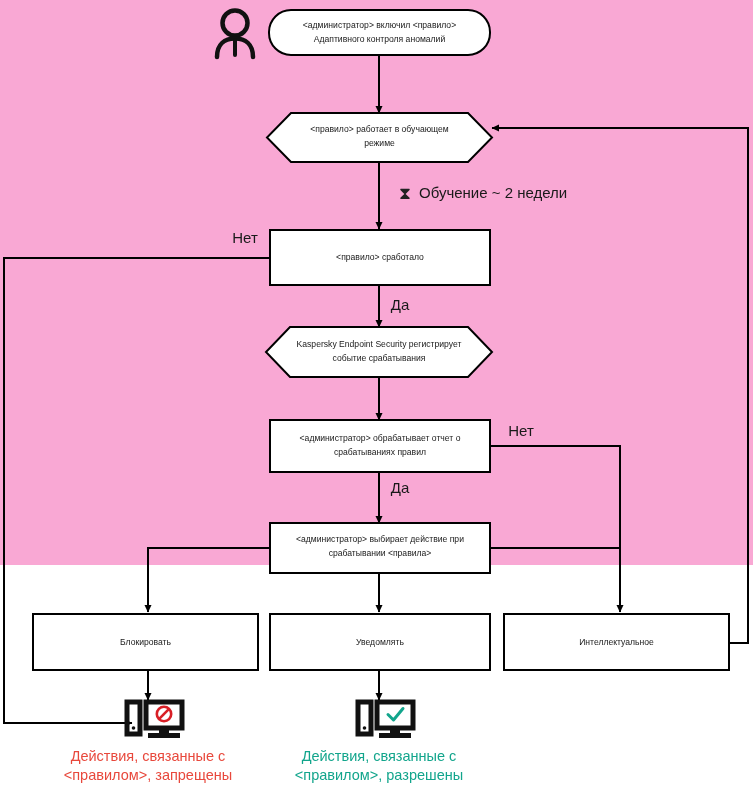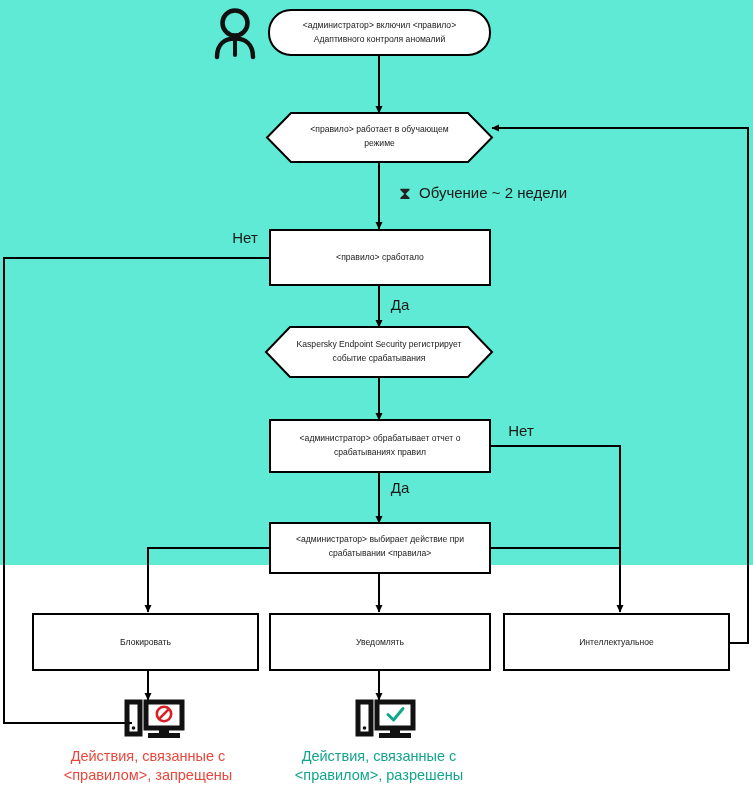--- a/index.html
+++ b/index.html
@@ -10,21 +10,21 @@
   body {
     width: 753px;
     height: 793px;
     font-family: "Liberation Sans", "DejaVu Sans", sans-serif;
     overflow: hidden;
   }
   #diagram-root {
     position: relative;
     width: 753px;
     height: 565px;
-    background: #5eead4;
+    background: #f9a8d4;
   }
   svg#flowchart {
     display: block;
     width: 753px;
     height: 793px;
   }
   .node-shape {
     fill: #ffffff;
     stroke: #000000;
     stroke-width: 2;

